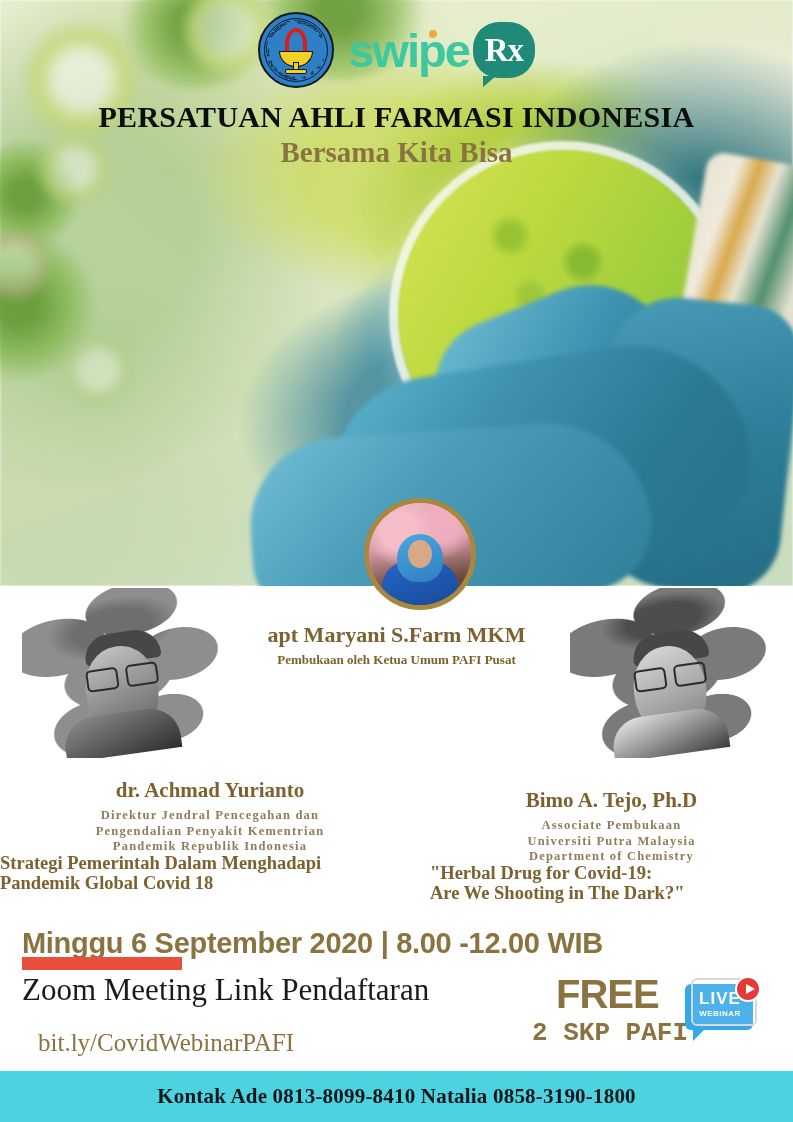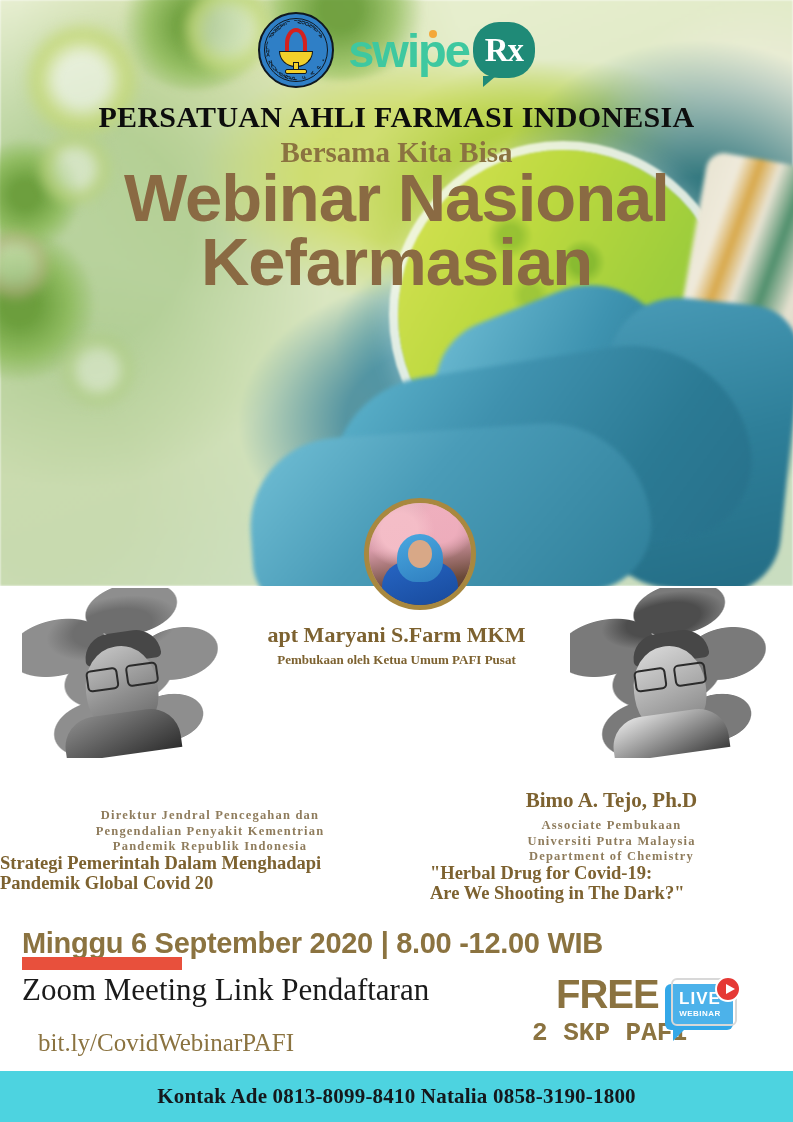--- a/index.html
+++ b/index.html
@@ -201,21 +201,21 @@
   .red-bar { position:absolute; left:22px; top:957px; width:160px; height:13px; background:#e8503c; }
   .zoom-line { position:absolute; left:22px; top:972px; font-family:"Liberation Serif", serif; font-size:31px; color:#1a1a1a; }
   .bitly { position:absolute; left:38px; top:1029px; font-family:"Liberation Serif", serif; font-size:25px; color:#8b7340; }
 
   .free-word { position:absolute; left:556px; top:972px; font-family:"Liberation Sans", sans-serif; font-weight:bold;
                font-size:40px; color:#8b7340; letter-spacing:-1px; }
   .skp-word  { position:absolute; left:532px; top:1018px; font-family:Liberation Mono, monospace; font-weight:bold;
                font-size:26px; color:#8b7340; }
 
   
-  .live-badge { position:absolute; left:663px; top:976px; width:78px; height:72px; }
+  .live-badge { position:absolute; left:683px; top:976px; width:78px; height:72px; }
   .live-badge .card { position:absolute; left:2px; top:8px; width:68px; height:46px; background:#34a8e8; border-radius:6px; }
   .live-badge .card:after { content:""; position:absolute; left:8px; bottom:-11px; width:0; height:0;
                             border-left:12px solid #34a8e8; border-bottom:12px solid transparent; }
   .live-badge .outline { position:absolute; left:8px; top:2px; width:66px; height:48px;
                          border:2px solid #d8d8d8; border-radius:6px; background:rgba(255,255,255,0.12); }
   .live-badge .live-txt { position:absolute; left:10px; top:13px; width:54px; text-align:center;
                           font-family:"Liberation Sans", sans-serif; font-weight:bold; font-size:17px; color:#ffffff; letter-spacing:1px; }
   .live-badge .web-txt { position:absolute; left:10px; top:33px; width:54px; text-align:center;
                          font-family:"Liberation Sans", sans-serif; font-weight:bold; font-size:8px; color:#ffffff; letter-spacing:0.5px; }
   .live-badge .play { position:absolute; right:0; top:0; width:26px; height:26px; border-radius:50%; background:#e53935;
@@ -311,24 +311,20 @@
       <div class="swipe-word">swipe<span class="dot"></span></div>
       <div class="rx-bubble">
         <span>Rx</span>
       </div>
     </div>
 
   </div>
 
   <div class="org-name">PERSATUAN AHLI FARMASI INDONESIA</div>
   <div class="tagline">Bersama Kita Bisa</div>
-  <div class="main-title">
-    <span class="l1">Webinar Nasional</span>
-    <span class="l2">Kefarmasian</span>
-  </div>
 
   <div class="body-white"></div>
 
   <div class="center-photo">
     <div class="sky"></div>
     <div class="body"></div>
     <div class="hijab"></div>
     <div class="face"></div>
   </div>
   <div class="center-name">apt Maryani S.Farm MKM</div>
@@ -343,28 +339,29 @@
   </div>
 
   <div class="sp-photo sp-right">
     <div class="brush right-man"></div>
     <div class="hair"></div>
     <div class="pface"></div>
     <div class="glasses"></div>
     <div class="shoulders"></div>
   </div>
 
+  <div class="sp-name left-name">dr. Achmad Yurianto</div>
   <div class="sp-aff left-aff">
     <div>Direktur Jendral Pencegahan dan</div>
     <div>Pengendalian Penyakit Kementrian</div>
     <div>Pandemik Republik Indonesia</div>
   </div>
   <div class="sp-topic left-topic">
     <div>Strategi Pemerintah Dalam Menghadapi</div>
-    <div>Pandemik Global Covid  20</div>
+    <div>Pandemik Global Covid  18</div>
   </div>
 
   <div class="sp-name right-name">Bimo A. Tejo, Ph.D</div>
   <div class="sp-aff right-aff">
     <div>Associate Pembukaan</div>
     <div>Universiti Putra Malaysia</div>
     <div>Department of Chemistry</div>
   </div>
   <div class="sp-topic right-topic">
     <div>"Herbal Drug for Covid-19:</div>

